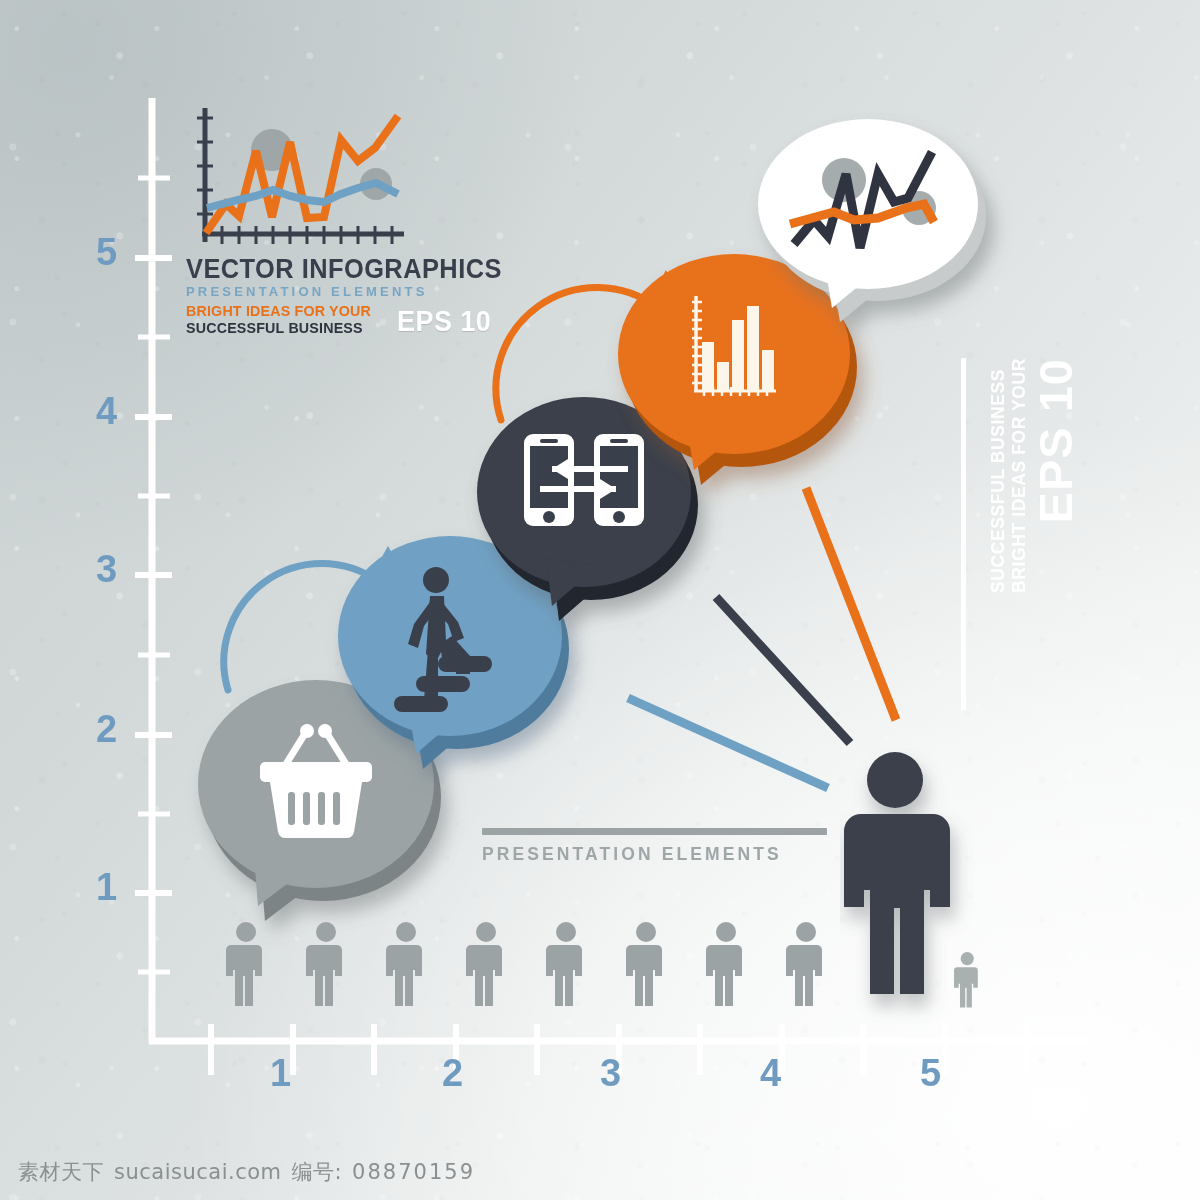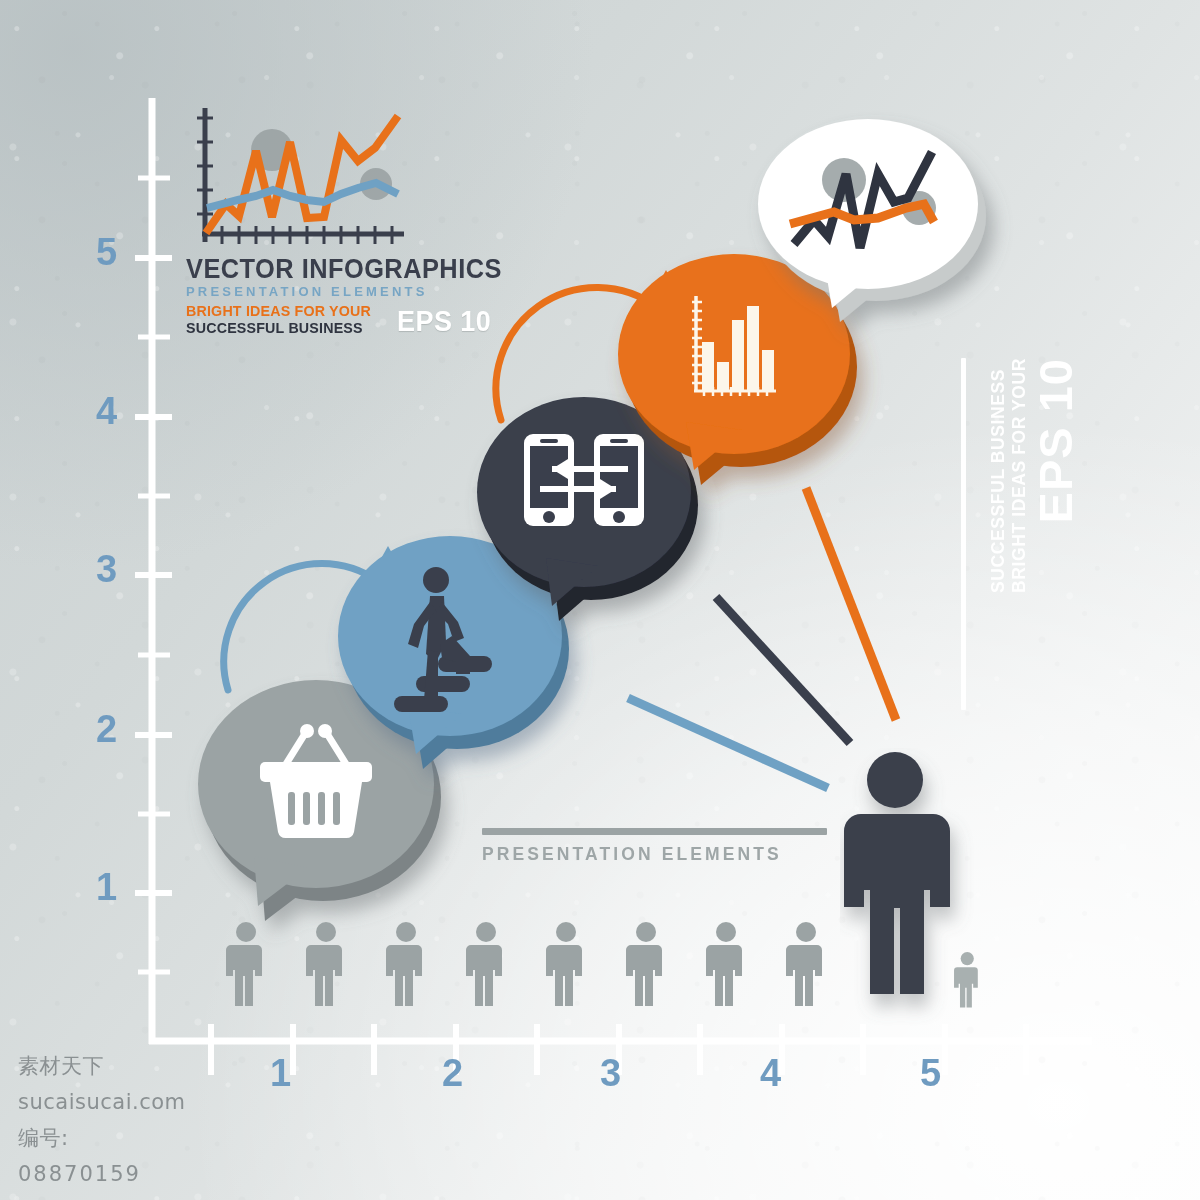--- a/index.html
+++ b/index.html
@@ -87,21 +87,20 @@
   #pres-strip .lbl{
     margin-top:9px;font-family:"Liberation Sans",sans-serif;font-weight:700;
     font-size:17.5px;letter-spacing:3.1px;color:#9ea6a7;white-space:nowrap;
   }
 
   
   #watermark{
     left:18px;bottom:14px;display:flex;align-items:baseline;gap:10px;
     font-family:"DejaVu Sans",sans-serif;font-size:21px;color:#8a9092;letter-spacing:.5px;
     white-space:nowrap;
-    flex-direction:column;
   }
   #watermark .wm-num{letter-spacing:2px;}
 </style>
 </head>
 <body>
 
 <div id="stage">
 
   <svg id="axes" viewBox="0 0 1200 1200">
 

